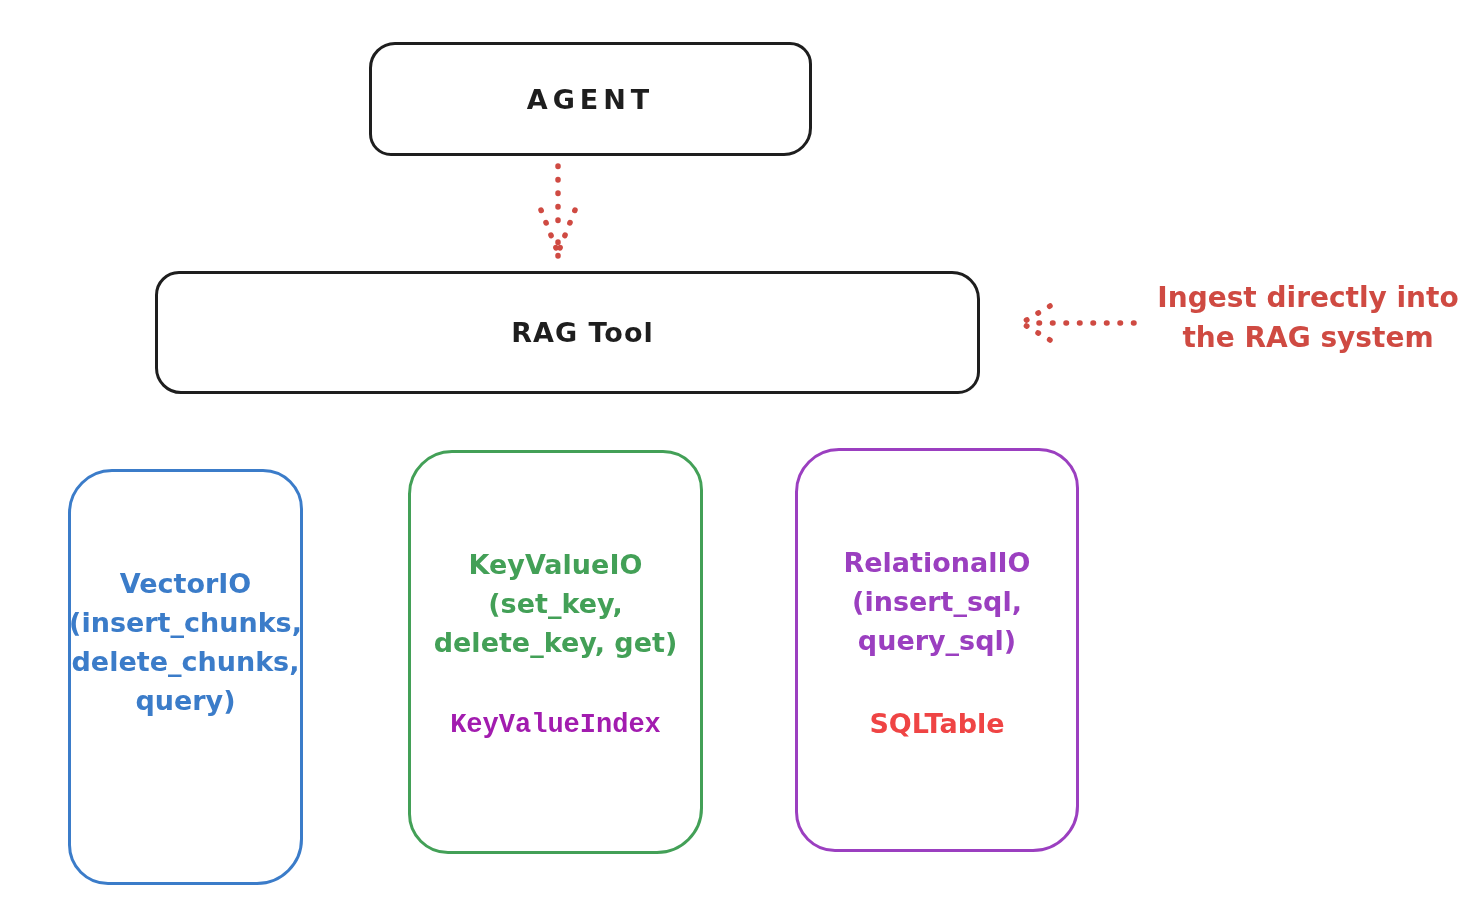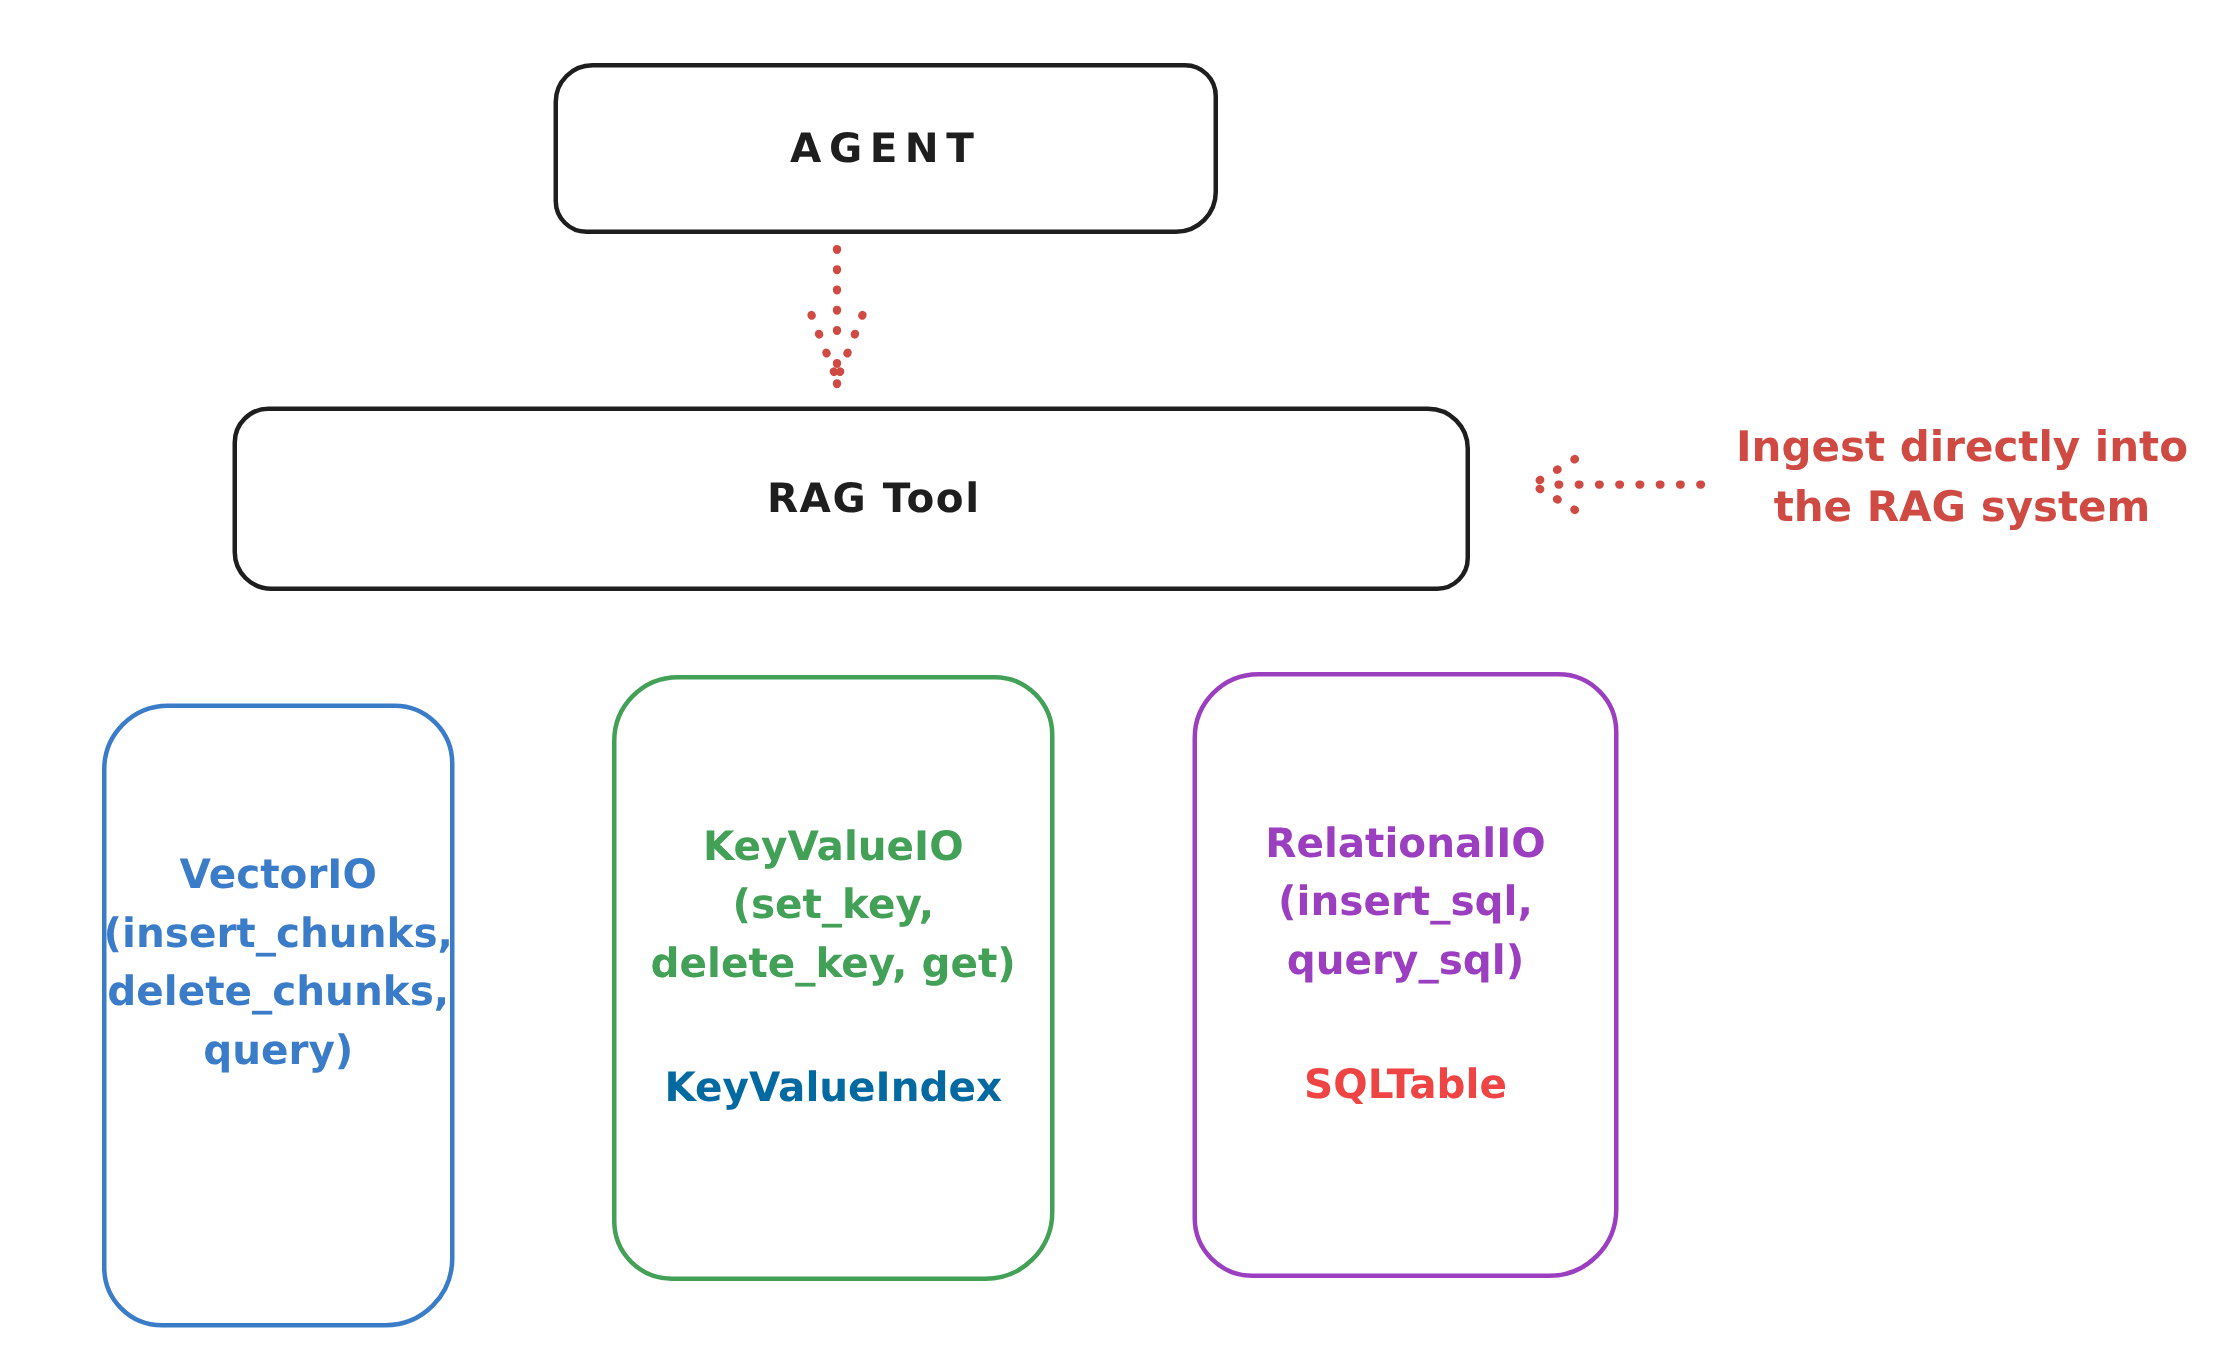--- a/index.html
+++ b/index.html
@@ -115,21 +115,21 @@
     <div class="io-label" style="color: rgb(59, 124, 201);">VectorIO
 (insert_chunks,
 delete_chunks,
 query)</div>
   </div>
 
   <div class="box backend-box backend-keyvalue" style="border-color: rgb(67, 160, 87);">
     <div class="io-label" style="color: rgb(67, 160, 87);">KeyValueIO
 (set_key,
 delete_key, get)</div>
-    <div class="index-label" style="color: #0369a1;">KeyValueIndex</div>
+    <div class="index-label" style="color: #a21caf; font-family: Liberation Mono, monospace;">KeyValueIndex</div>
   </div>
 
   <div class="box backend-box backend-relational" style="border-color: rgb(155, 63, 192);">
     <div class="io-label" style="color: rgb(155, 63, 192);">RelationalIO
 (insert_sql,
 query_sql)</div>
     <div class="index-label" style="color: #ef4444;">SQLTable</div>
   </div>
 
 </div>

